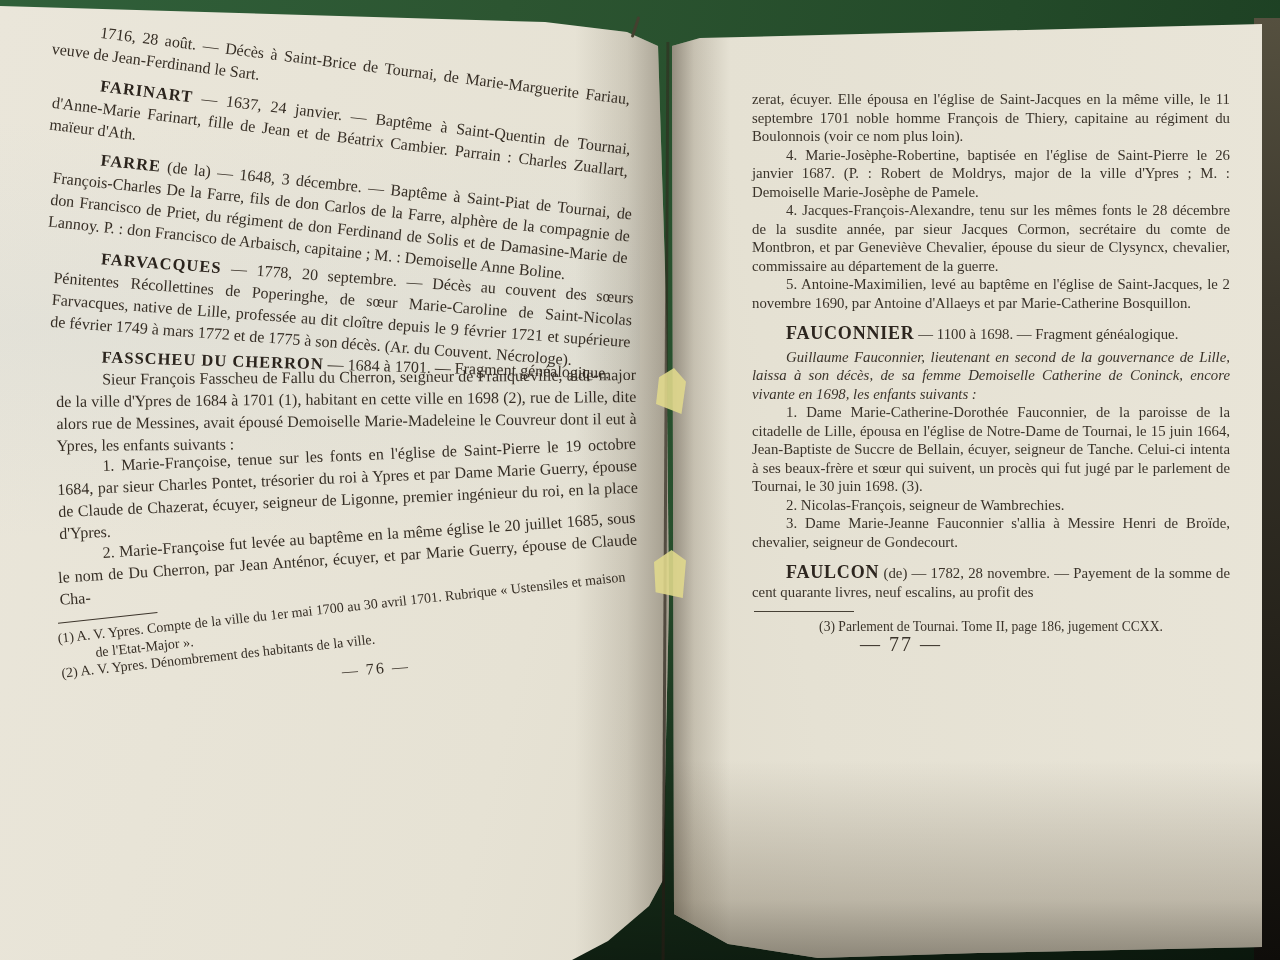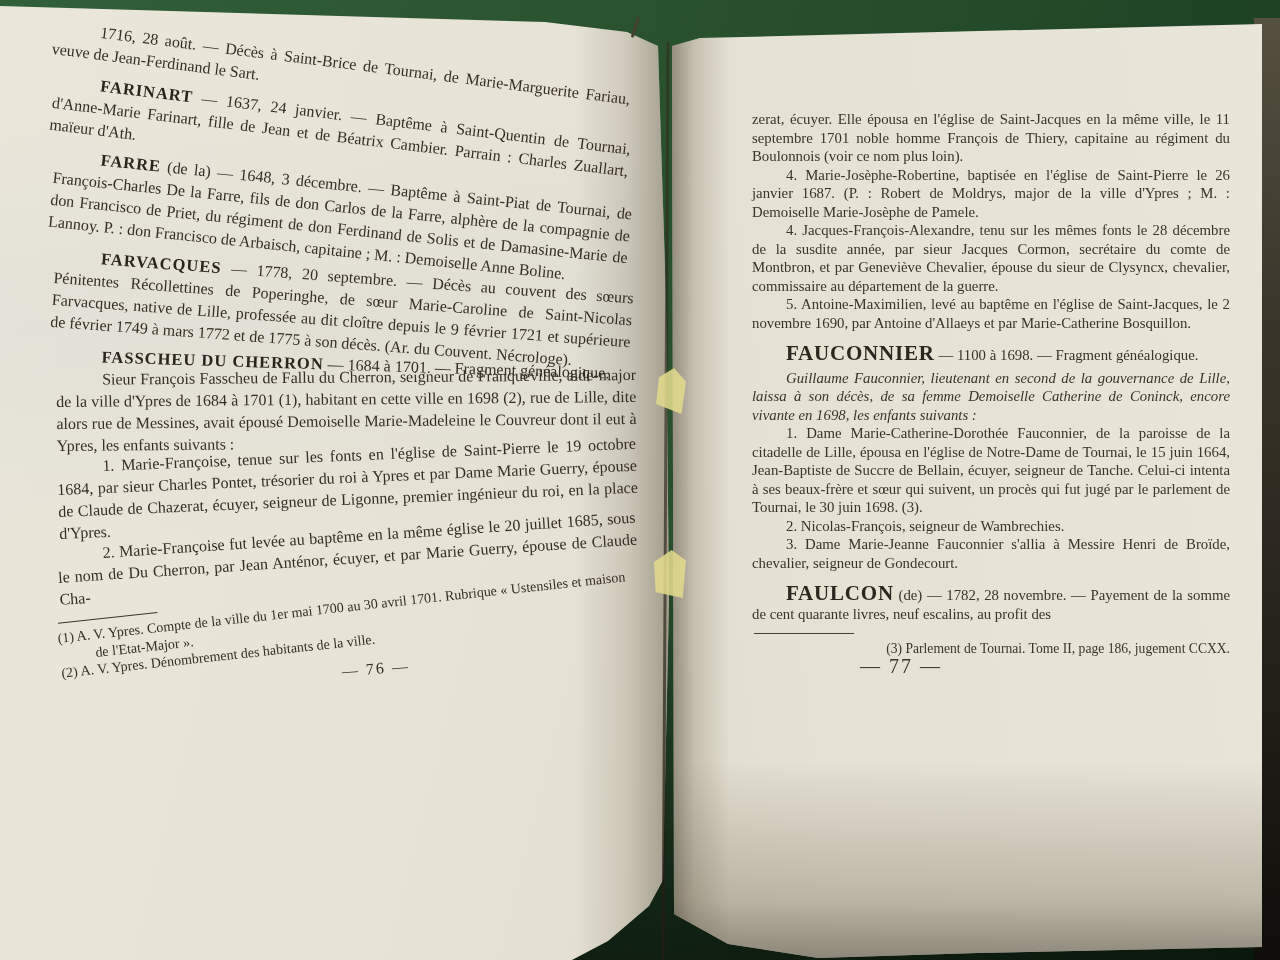--- a/index.html
+++ b/index.html
@@ -51,30 +51,30 @@
   .s4{transform:rotate(1.8deg);margin-top:12px !important;}
   .s5{transform:rotate(-0.5deg);margin-top:2px !important;}
   .s6{transform:rotate(-2.4deg);}
   .s7{transform:rotate(-3.8deg);}
   .fnblock-left{margin-top:12px;transform:rotate(-6.2deg);transform-origin:0 0;}
   .fnrule{width:100px;border:0;border-top:1.5px solid #3c342b;margin:0 0 6px 2px;}
   .fn{font-size:14px;line-height:17.5px;margin:0 0 4px 0;padding-left:36px;text-indent:-36px;text-align:left;}
   .pagenum-left{margin-top:8px;transform:rotate(-4.5deg);transform-origin:0 0;
     text-align:center;padding-left:60px;font-size:16px;letter-spacing:2px;}
 
-  .text-right{position:absolute;left:752px;top:110px;width:478px;color:#3a332a;
+  .text-right{position:absolute;left:752px;top:90px;width:478px;color:#3a332a;
     font-size:14.8px;line-height:18.5px;text-align:justify;}
   .text-right p{margin:0;}
-  .text-right .head{font-weight:bold;letter-spacing:.8px;color:#2d261f;font-size:21px;}
+  .text-right .head{font-weight:bold;letter-spacing:.8px;color:#2d261f;font-size:18px;}
   .rind{text-indent:34px;}
   .gap{margin-top:12px !important;}
   .gap-s{margin-top:4px !important;font-style:italic;}
   .fnblock-right{margin-top:10px;}
   .fnrule-r{width:100px;border:0;border-top:1.5px solid #464035;margin:0 0 6px 2px;}
-  .fn-r{font-size:13.6px;line-height:17px;margin:0;padding-left:32px;text-indent:-32px;text-align:right;font-family:Liberation Serif, serif;}
+  .fn-r{font-size:13.6px;line-height:17px;margin:0;padding-left:32px;text-indent:-32px;text-align:center;font-family:Liberation Serif, serif;}
   .pagenum-right{margin-top:14px;text-align:center;padding-right:180px;font-size:20px;letter-spacing:2px;}
 </style>
 </head>
 <body>
 
 <div id="scene">
 
   <div class="edge-strip"></div>
 
   <div class="page page-left">

